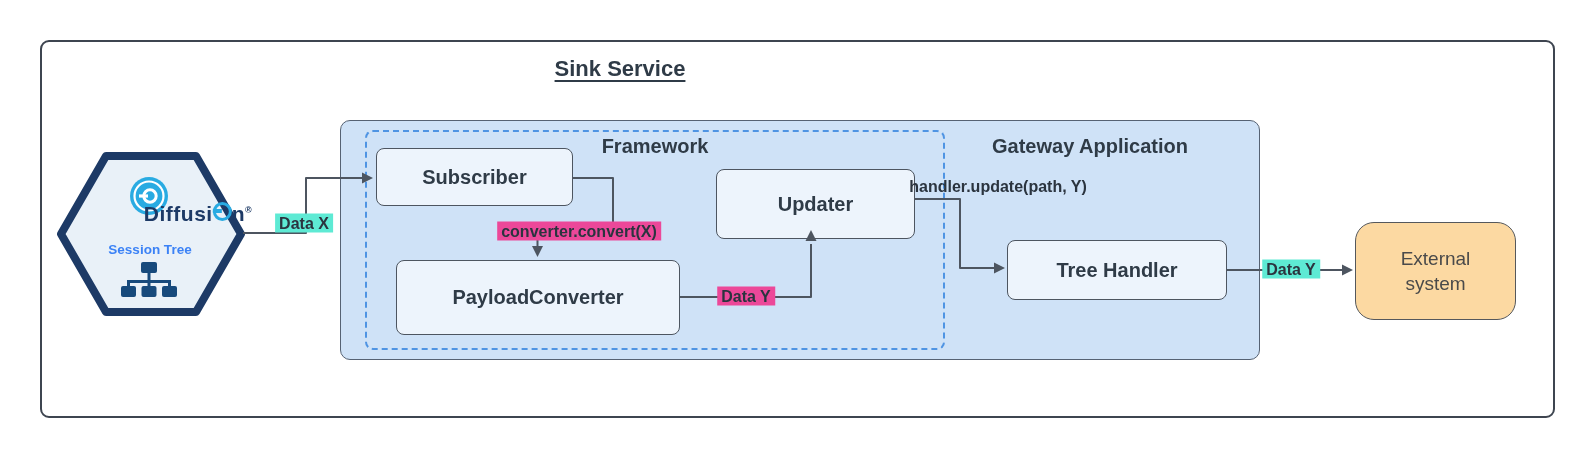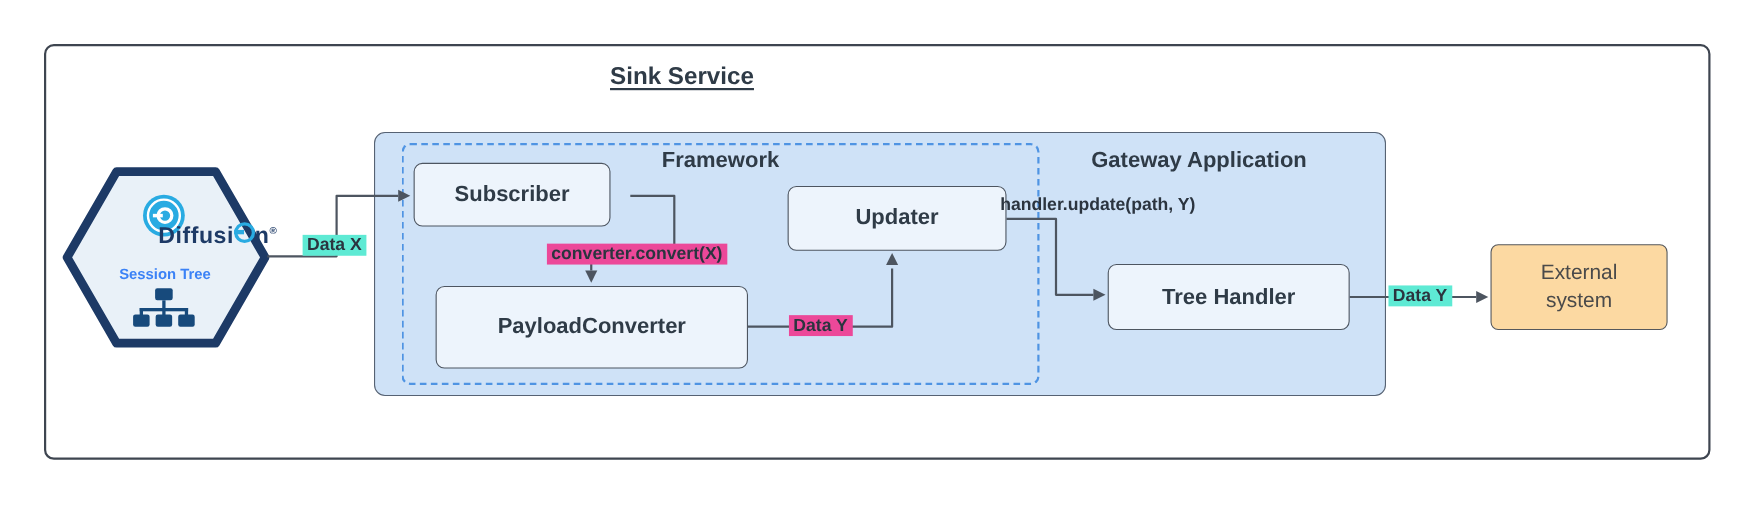--- a/index.html
+++ b/index.html
@@ -17,26 +17,26 @@
   .framework-box{position:absolute;left:365px;top:130px;width:576px;height:216px;
     border:2px dashed #4f94e3;border-radius:8px;}
   .group-label{position:absolute;transform:translate(-50%,-50%);font-size:20px;
     font-weight:bold;color:#2f3b47;white-space:nowrap;}
   .framework-label{left:655px;top:146px;}
   .gateway-label{left:1090px;top:146px;}
 
   .node{position:absolute;display:flex;align-items:center;justify-content:center;
     background:#edf4fc;border:1.5px solid #4d5560;border-radius:8px;
     font-size:20px;font-weight:bold;color:#2f3b47;box-sizing:border-box;}
-  .node-subscriber{left:376px;top:148px;width:179px;height:58px;}
+  .node-subscriber{left:376px;top:148px;width:197px;height:58px;}
   .node-payload{left:396px;top:260px;width:284px;height:75px;}
-  .node-updater{left:716px;top:169px;width:199px;height:59px;}
+  .node-updater{left:716px;top:169px;width:199px;height:70px;}
   .node-sink{left:1007px;top:240px;width:220px;height:60px;}
-  .node-external{left:1355px;top:222px;width:161px;height:78px;
-    background:#fcd9a2;border-color:#55585c;border-radius:7px;
+  .node-external{left:1355px;top:222px;width:161px;height:98px;
+    background:#fcd9a2;border-color:#55585c;border-radius:19px;
     font-weight:normal;font-size:19px;color:#4a4a4a;text-align:center;
     line-height:25px;padding:0 24px;}
 
   .edges-svg{position:absolute;left:0;top:0;pointer-events:none;}
 
   .edge-label{position:absolute;transform:translate(-50%,-50%);
     font-size:16px;font-weight:bold;color:#2b343f;white-space:nowrap;
     padding:1px 4px;line-height:17px;}
   .bg-white{background:#5eead4;}
   .bg-blue{background:#ec4899;}

